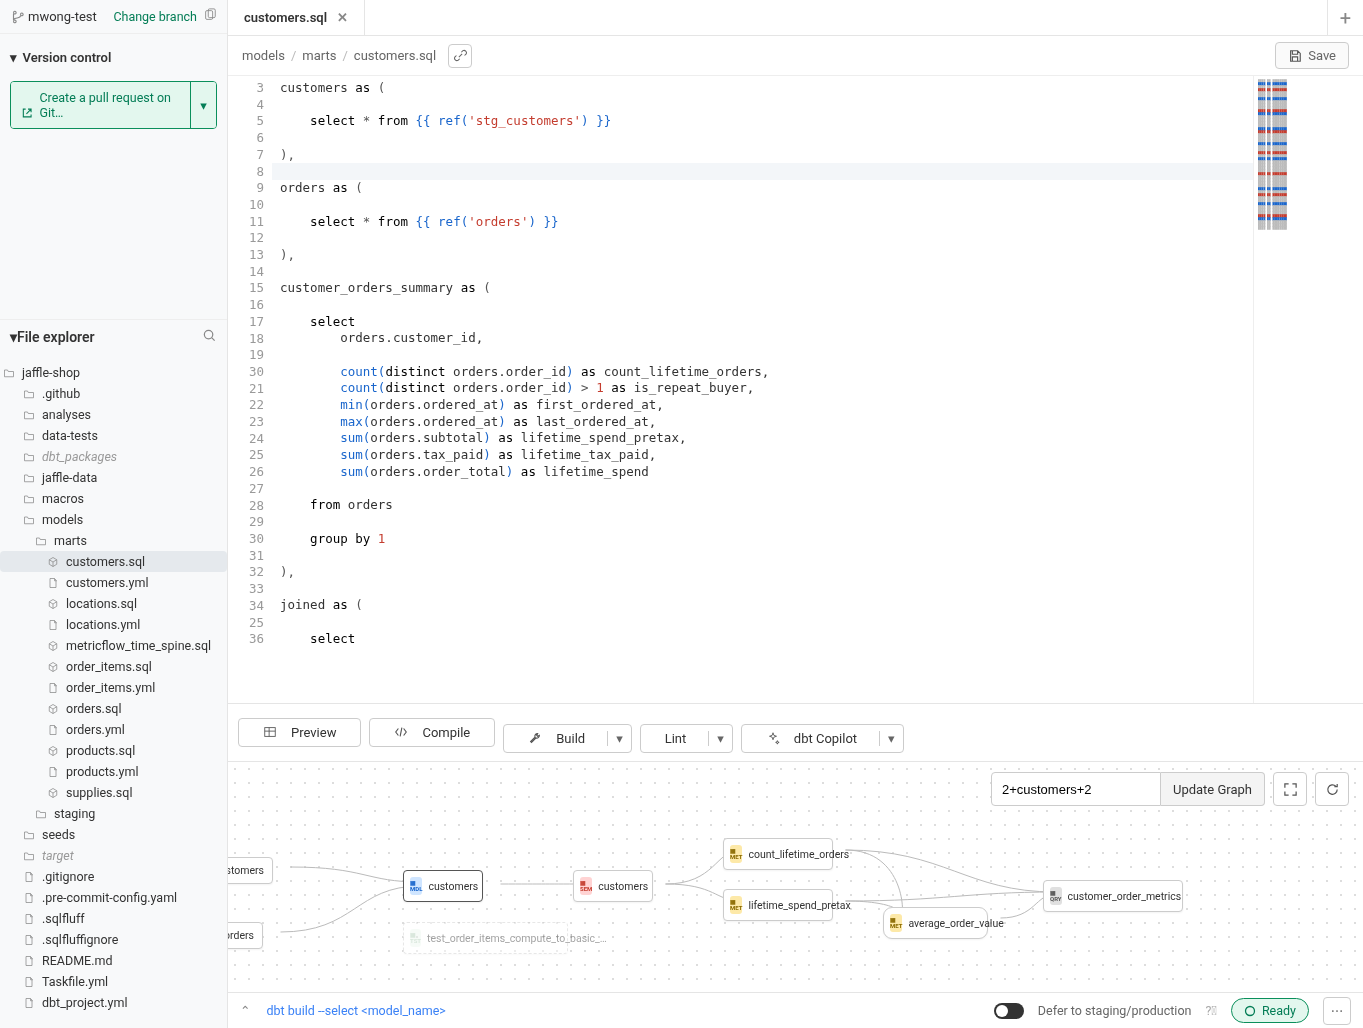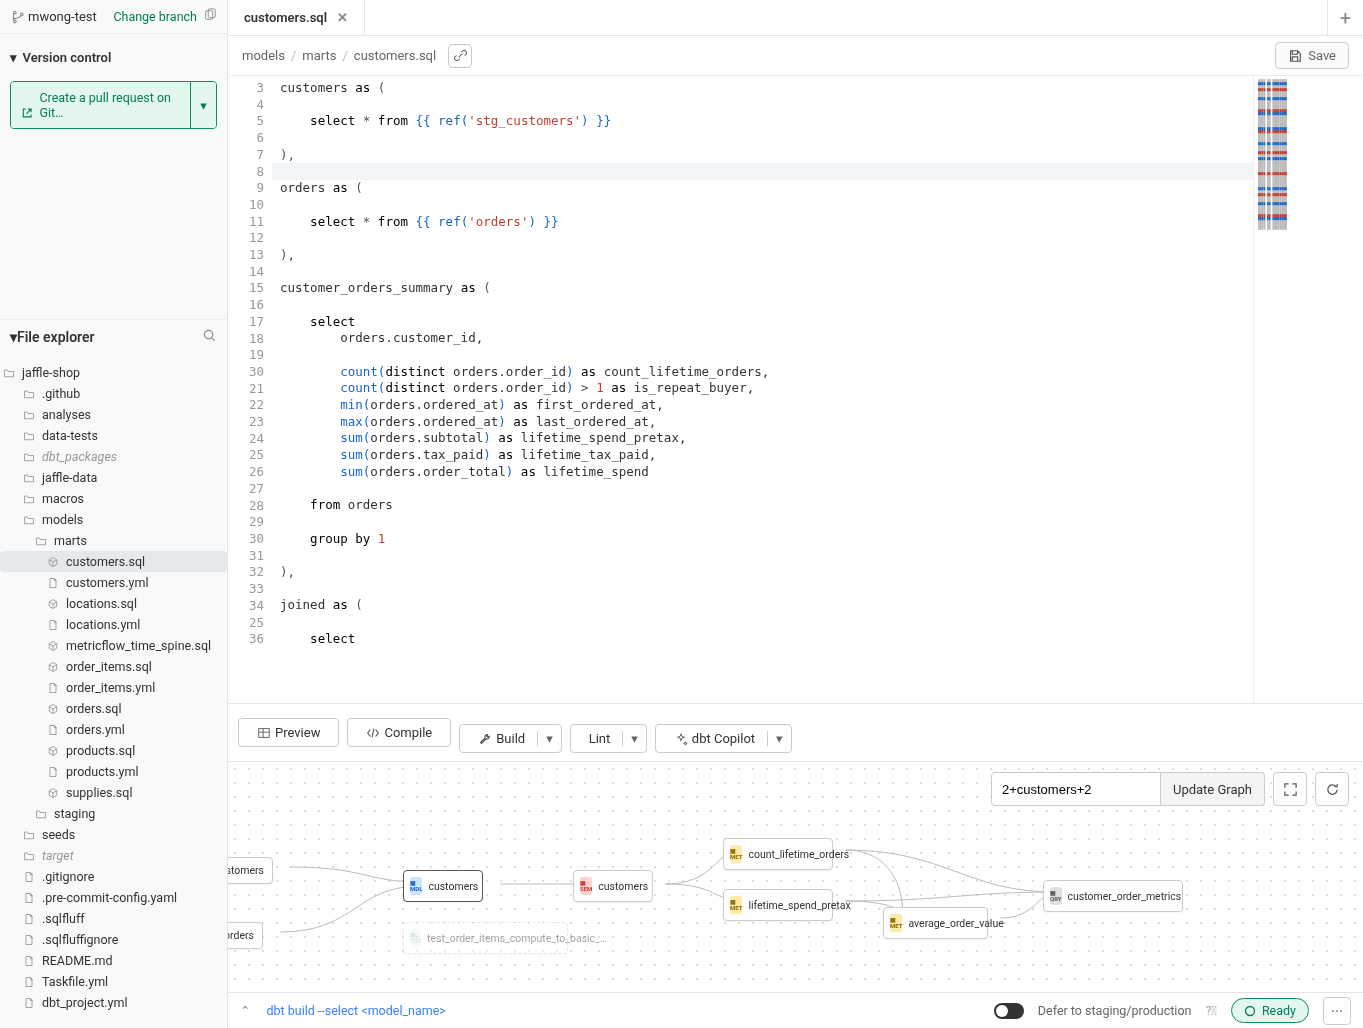--- a/index.html
+++ b/index.html
@@ -40,21 +40,21 @@
 .code-line.current { background:#f3f6f9;}
 .kw { color:#000000;}
 .fn { color:#1a66cc;}
 .str { color:#c43d2f;}
 .brace { color:#1a66cc;}
 .num { color:#c43d2f;}
 .op { color:#555;}
 .minimap { width:110px; border-left:1px solid #eee; padding:4px; font-size:3px; line-height:3px; color:#aaa; overflow:hidden; font-family:monospace;}
 .minimap div { white-space:pre;}
 .bottom-toolbar { display:flex; align-items:center; border-top:1px solid #e5e5e5; border-bottom:1px solid #e5e5e5; padding:8px 10px; gap:8px;}
-.btn { display:flex; align-items:flex-end; gap:4px; border:1px solid #ccc; border-radius:4px; padding:6px 18px; background:#fff; font-size:13px;}
+.btn { display:flex; align-items:flex-start; gap:14px; border:1px solid #ccc; border-radius:4px; padding:6px 24px; background:#fff; font-size:13px;}
 .btn.split { padding-right:0;margin-top:12px;}
 .btn .chev { border-left:1px solid #ccc; padding:0 8px; margin-left:8px; color:#666;}
 .result-tabs { margin-left:auto; display:flex; gap:22px; font-size:13px;}
 .result-tabs .rtab { padding:4px 2px; color:#555;}
 .result-tabs .rtab.active { color:#0a8f5b; border-bottom:2px solid #0a8f5b; font-weight:500;}
 .lineage-panel { flex:0 0 230px; position:relative; background:#fff; background-image:radial-gradient(#ddd 1px, transparent 1px); background-size:14px 14px; overflow:hidden;}
 .lineage-controls { position:absolute; top:10px; right:14px; display:flex; gap:8px; z-index:5;}
 .lineage-controls input { border:1px solid #ccc; border-radius:4px 0 0 4px; padding:7px 10px; width:170px; font-size:13px;}
 .lineage-controls .update-btn { border:1px solid #ccc; border-left:0; border-radius:0 4px 4px 0; padding:7px 12px; background:#f4f4f4; display:flex; align-items:center;}
 .lineage-controls .sqbtn { border:1px solid #ccc; border-radius:4px; width:34px; height:34px; display:flex; align-items:center; justify-content:center; background:#fff;}
@@ -575,21 +575,21 @@
           <span>customers</span>
         </div>
       <div class="node" style="left:495px; top:76px; width:110px;">
           <span class="badge met">▦<br>MET</span>
           <span>count_lifetime_orders</span>
         </div>
       <div class="node" style="left:495px; top:127px; width:110px;">
           <span class="badge met">▦<br>MET</span>
           <span>lifetime_spend_pretax</span>
         </div>
-      <div class="node" style="left:655px; top:145px; width:105px;">
+      <div class="node" style="left:655px; top:145px; width:105px;border-radius:9px;">
           <span class="badge met">▦<br>MET</span>
           <span>average_order_value</span>
         </div>
       <div class="node" style="left:815px; top:118px; width:140px;">
           <span class="badge qry">▦<br>QRY</span>
           <span>customer_order_metrics</span>
         </div>
     </div>
 
     <div class="footer">

